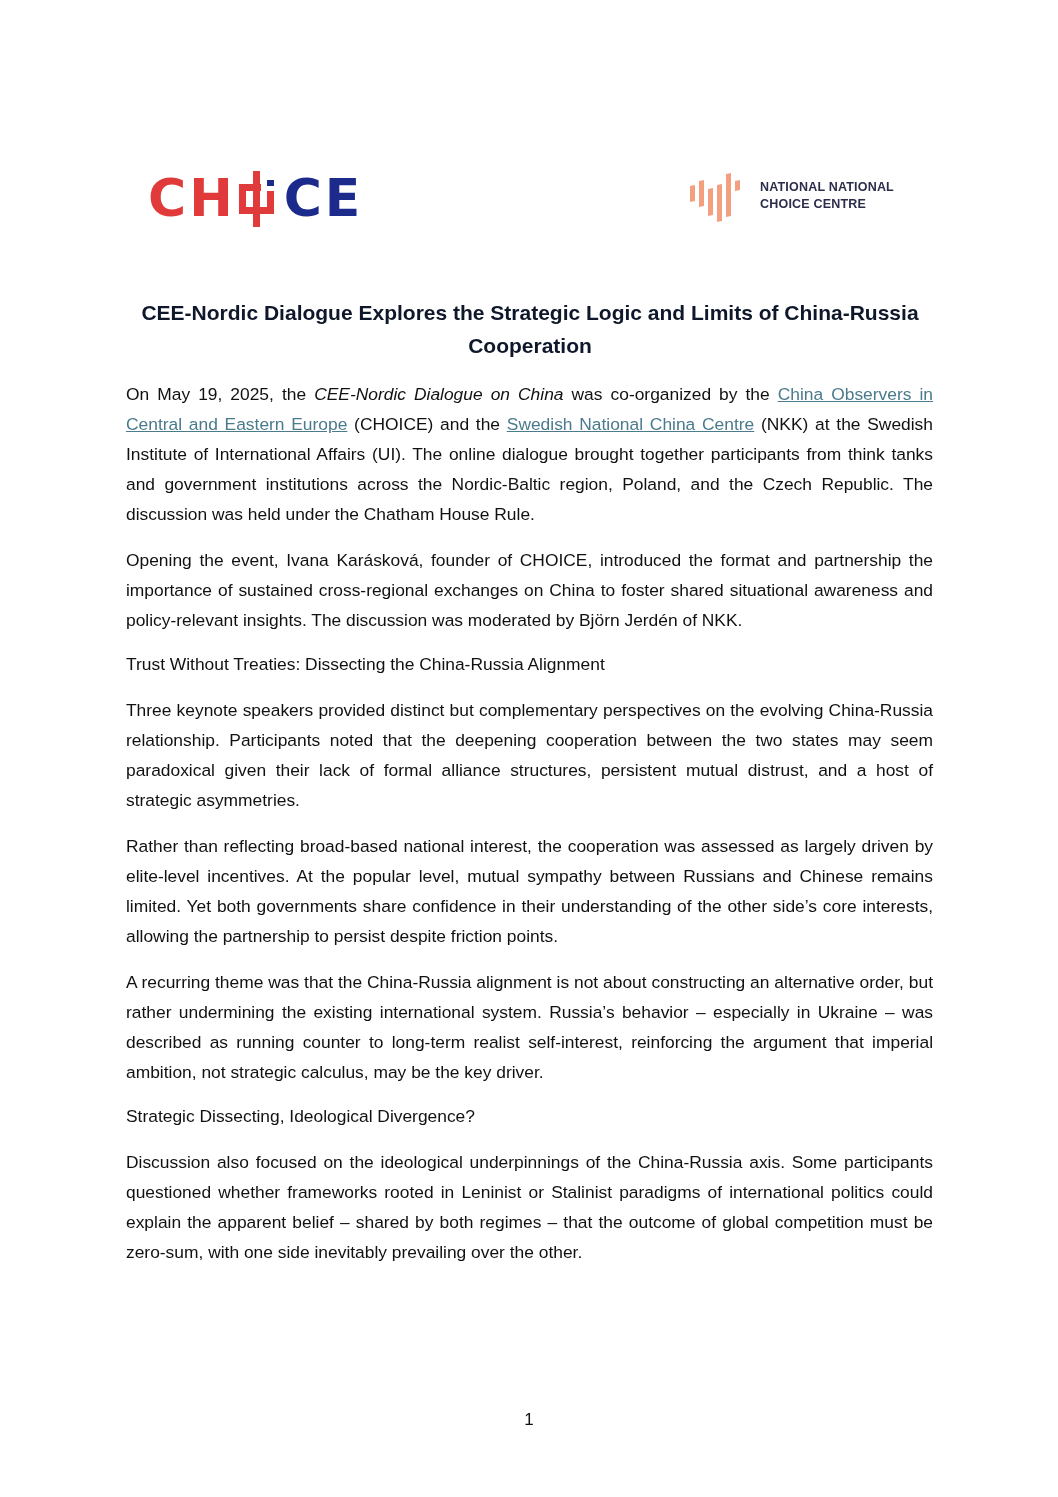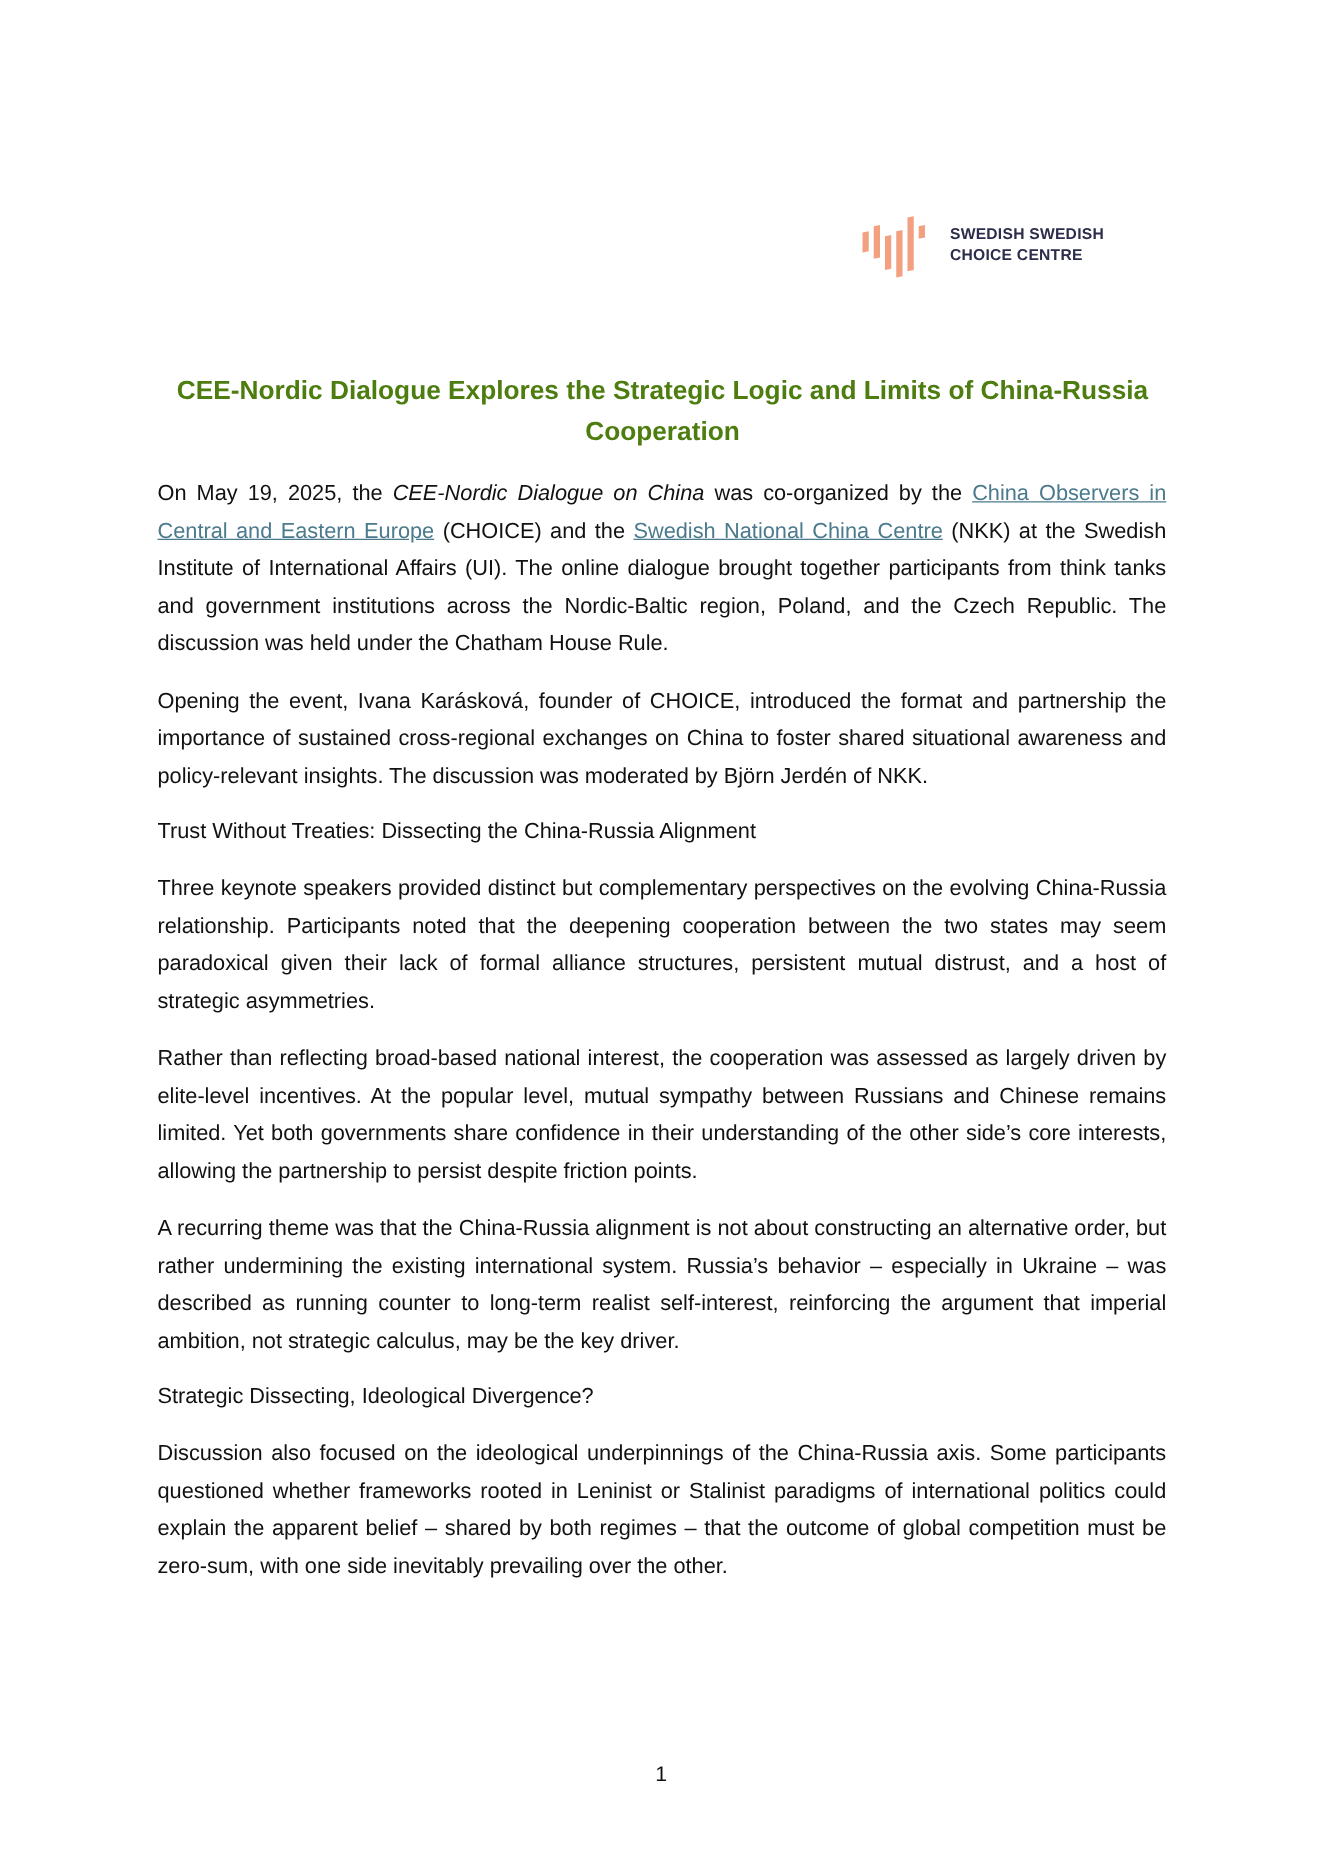--- a/index.html
+++ b/index.html
@@ -10,51 +10,63 @@
     .logo-choice .ch { font-family: "DejaVu Sans", sans-serif; font-weight: bold; font-size: 52px; letter-spacing: 3px; line-height: 1; }
     .logo-choice .red { color: #e03a3a; }
     .logo-choice .blue { color: #1c2a8c; }
     .logo-choice svg { display: block; margin: 0 1px; }
 
     .logo-nkk { position: absolute; left: 688px; top: 166px; display: flex; align-items: center; }
     .logo-nkk svg { display: block; }
     .logo-nkk .nkk-text { margin-left: 14px; font-family: "Liberation Sans", sans-serif; font-weight: bold; font-size: 12.5px; line-height: 17px; color: #2b2d4a; letter-spacing: 0.2px; }
 
     .title { position: absolute; left: 126px; top: 282px; width: 808px; text-align: center;
-             font-family: "Liberation Sans", sans-serif; font-weight: bold; font-size: 21px; line-height: 33px; color: #4d7c0f; }
+             font-family: "Liberation Sans", sans-serif; font-weight: bold; font-size: 21px; line-height: 33px; color: #0f172a; }
 
     .body { position: absolute; left: 126px; top: 363px; width: 807px;
             font-family: "Liberation Sans", sans-serif; font-size: 17.4px; line-height: 30px; color: #111; }
     .body p { margin: 16px 0 14px 0; text-align: justify; }
     .body h2 { margin: 0 0 14px 0; font-size: 17.4px; font-weight: normal; line-height: 30px; }
     .body a { color: #4a7a8c; text-decoration: underline; }
     .body em { font-style: italic; }
 
     .page-number { position: absolute; left: 0; width: 1058px; top: 1410px; text-align: center;
                    font-family: "Liberation Sans", sans-serif; font-size: 17px; color: #111; }
   </style>
 </head>
 <body>
 
 <div class="page">
 
+  <div class="logo-choice">
+    <span class="ch red">CH</span>
+    <svg width="46" height="62" viewBox="0 0 46 62">
+      <rect x="2" y="17" width="7" height="30" fill="#e03a3a"></rect>
+      <rect x="2" y="40" width="30" height="7" fill="#e03a3a"></rect>
+      <rect x="2" y="17" width="22" height="7" fill="#e03a3a"></rect>
+      <rect x="16" y="4" width="7" height="56" fill="#e03a3a"></rect>
+      <rect x="30" y="24" width="7" height="23" fill="#e03a3a"></rect>
+      <rect x="30" y="13" width="7" height="6" fill="#1c2a8c"></rect>
+    </svg>
+    <span class="ch blue">CE</span>
+  </div>
 
   <div class="logo-nkk">
     <svg width="58" height="60" viewBox="0 0 58 60">
       <g fill="#f2a07f">
         <polygon points="2,20 7,19 7,35 2,36"></polygon>
         <polygon points="11,15 16,14 16,40 11,41"></polygon>
         <polygon points="20,23 25,22 25,49 20,50"></polygon>
         <polygon points="29,19 34,18 34,55 29,56"></polygon>
         <polygon points="38,8 43,7 43,50 38,51"></polygon>
         <polygon points="47,15 52,14 52,24 47,25"></polygon>
       </g>
     </svg>
     <div class="nkk-text">
-      <div>SWEDISH SWEDISH</div>
+      <div>NATIONAL NATIONAL</div>
       <div>CHOICE CENTRE</div>
     </div>
   </div>
 
   <h1 class="title">CEE-Nordic Dialogue Explores the Strategic Logic and Limits of China-Russia Cooperation</h1>
 
   <div class="body">
     <p><span>On May 19, 2025, the </span><em>CEE-Nordic Dialogue on China</em><span> was co-organized by the </span><a href="#">China Observers in Central and Eastern Europe</a><span> (CHOICE) and the </span><a href="#">Swedish National China Centre</a><span> (NKK) at the Swedish Institute of International Affairs (UI). The online dialogue brought together participants from think tanks and government institutions across the Nordic-Baltic region, Poland, and the Czech Republic. The discussion was held under the Chatham House Rule.</span></p>
 
     <p>Opening the event, Ivana Karásková, founder of CHOICE, introduced the format and partnership the importance of sustained cross-regional exchanges on China to foster shared situational awareness and policy-relevant insights. The discussion was moderated by Björn Jerdén of NKK.</p>

